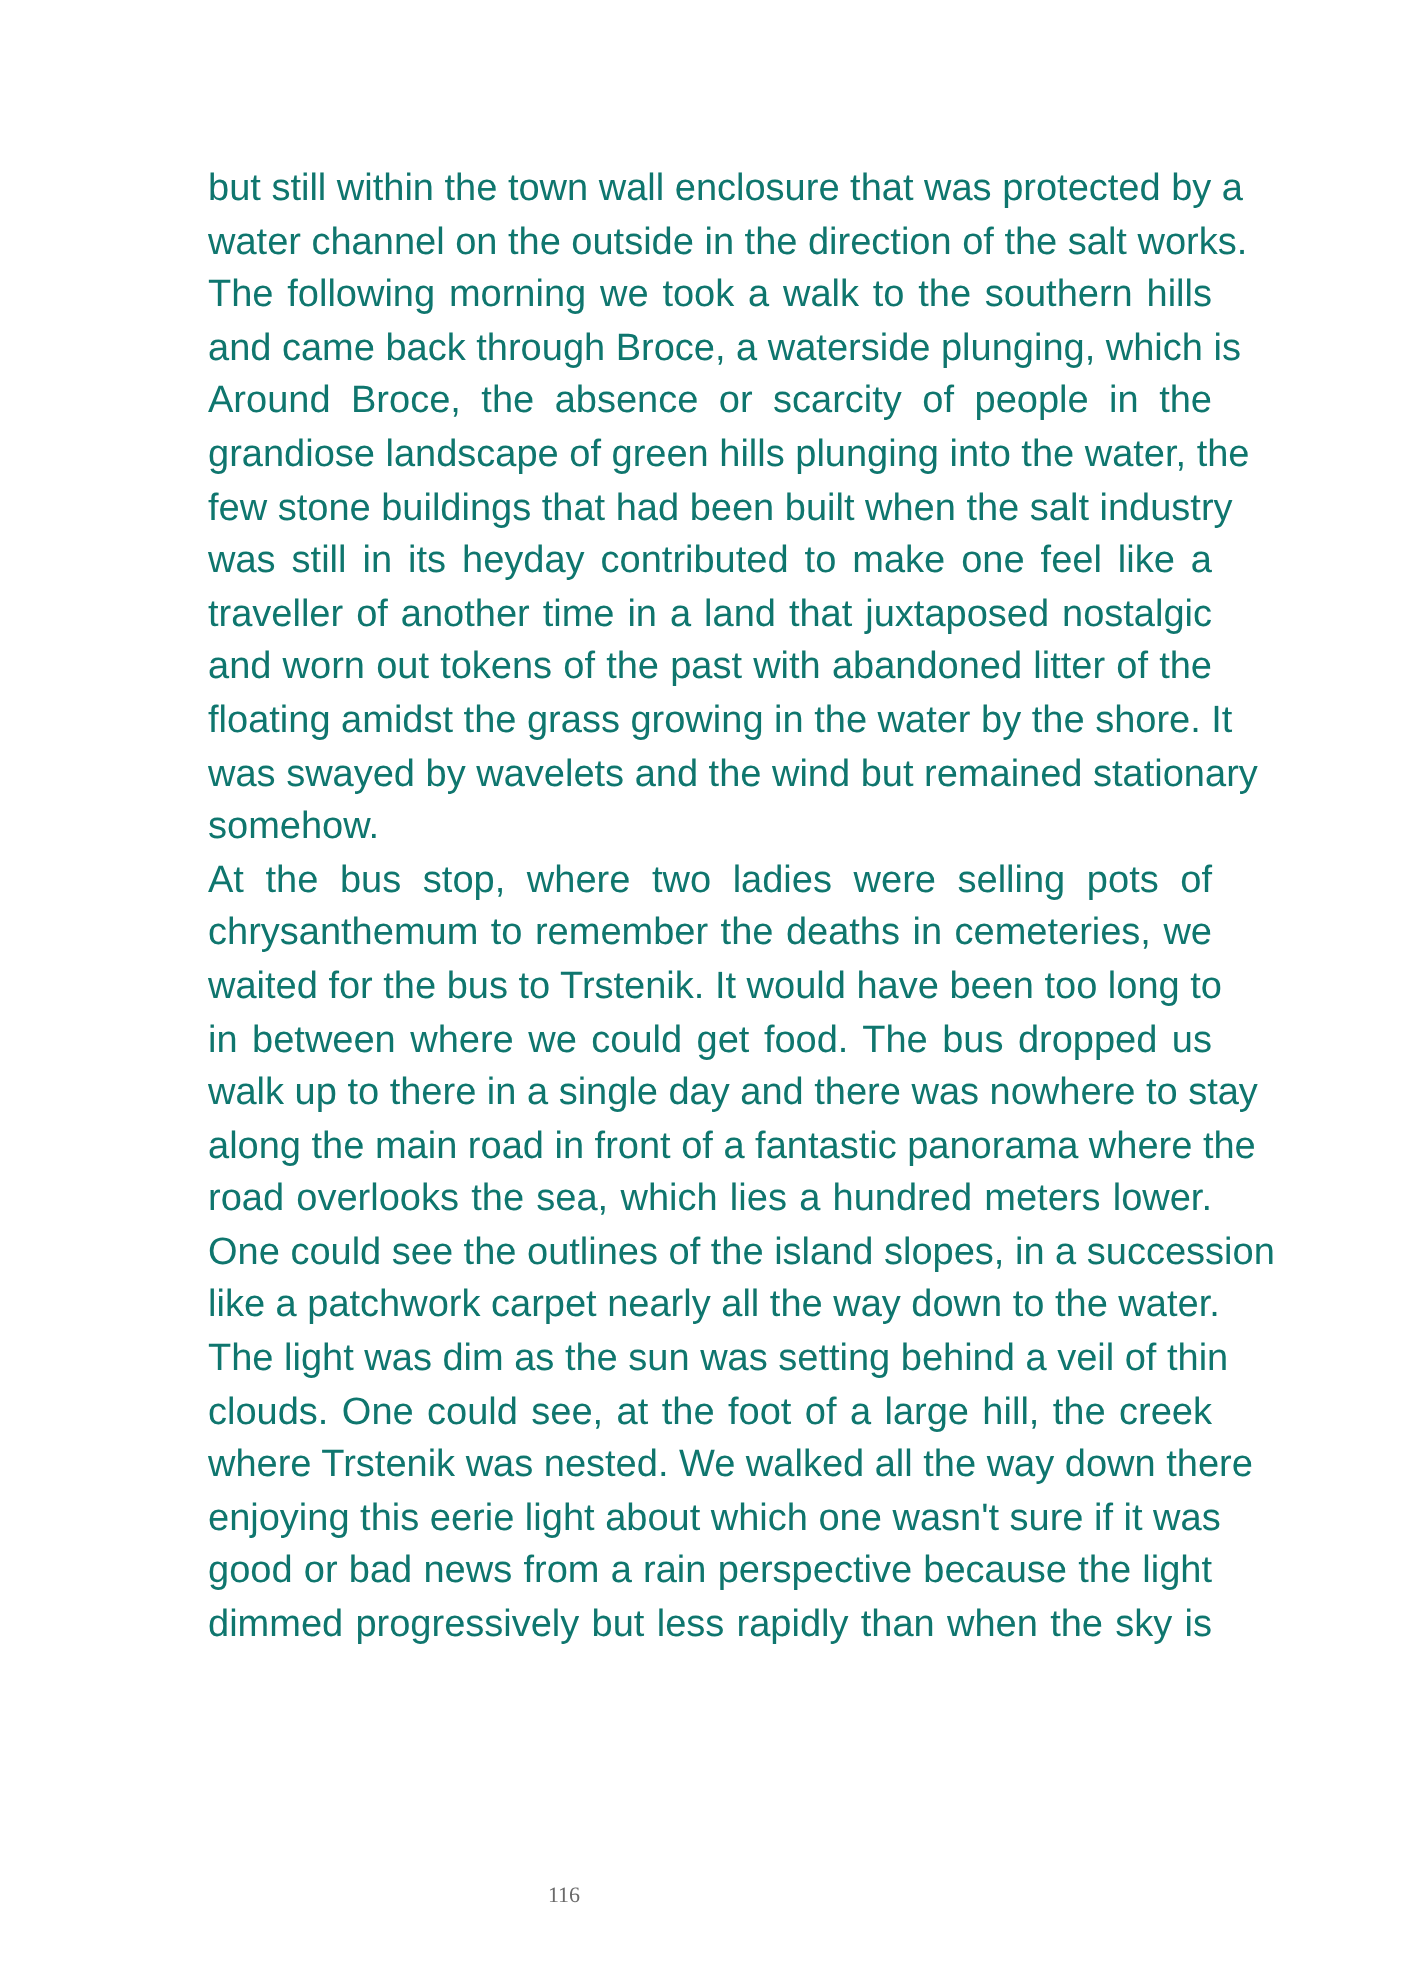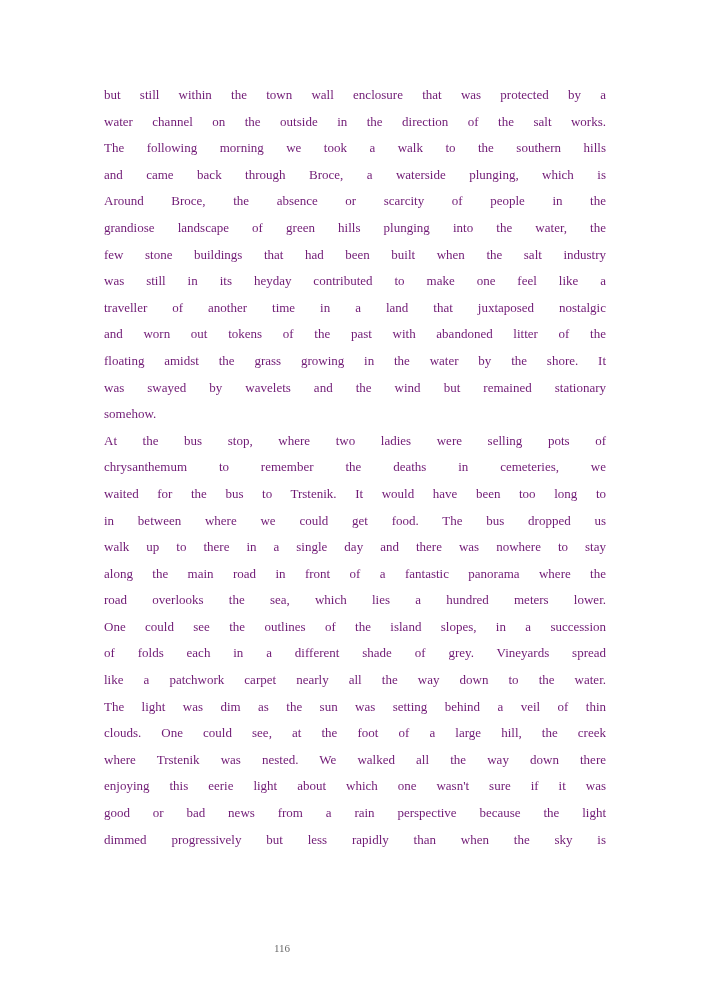--- a/index.html
+++ b/index.html
@@ -19,24 +19,24 @@
       top: 0;
       width: 709px;
       height: 992px;
       background: #ffffff;
     }
     .text-block {
       position: absolute;
       left: 104px;
       top: 82px;
       width: 502px;
-      font-family: Liberation Serif, serif;
-      font-size: 13px;
+      font-family: Liberation Sans, sans-serif;
+      font-size: 19px;
       line-height: 26.6px;
-      color: #701a75;
+      color: #0f766e;
     }
     .line {
       display: block;
       height: 26.6px;
       white-space: nowrap;
       text-align: justify;
       text-align-last: justify;
     }
     .line.last {
       text-align-last: left;
@@ -74,21 +74,20 @@
     <span class="line last">somehow.</span>
 
     <span class="line">At the bus stop, where two ladies were selling pots of</span>
     <span class="line">chrysanthemum to remember the deaths in cemeteries, we</span>
     <span class="line">waited for the bus to Trstenik. It would have been too long to</span>
     <span class="line">in between where we could get food. The bus dropped us</span>
     <span class="line">walk up to there in a single day and there was nowhere to stay</span>
     <span class="line">along the main road in front of a fantastic panorama where the</span>
     <span class="line">road overlooks the sea, which lies a hundred meters lower.</span>
     <span class="line">One could see the outlines of the island slopes, in a succession</span>
-    <span class="line">of folds each in a different shade of grey. Vineyards spread</span>
     <span class="line">like a patchwork carpet nearly all the way down to the water.</span>
     <span class="line">The light was dim as the sun was setting behind a veil of thin</span>
     <span class="line">clouds. One could see, at the foot of a large hill, the creek</span>
     <span class="line">where Trstenik was nested. We walked all the way down there</span>
     <span class="line">enjoying this eerie light about which one wasn't sure if it was</span>
     <span class="line">good or bad news from a rain perspective because the light</span>
     <span class="line">dimmed progressively but less rapidly than when the sky is</span>
   </div>
   <div class="page-number">116</div>
 </div>

